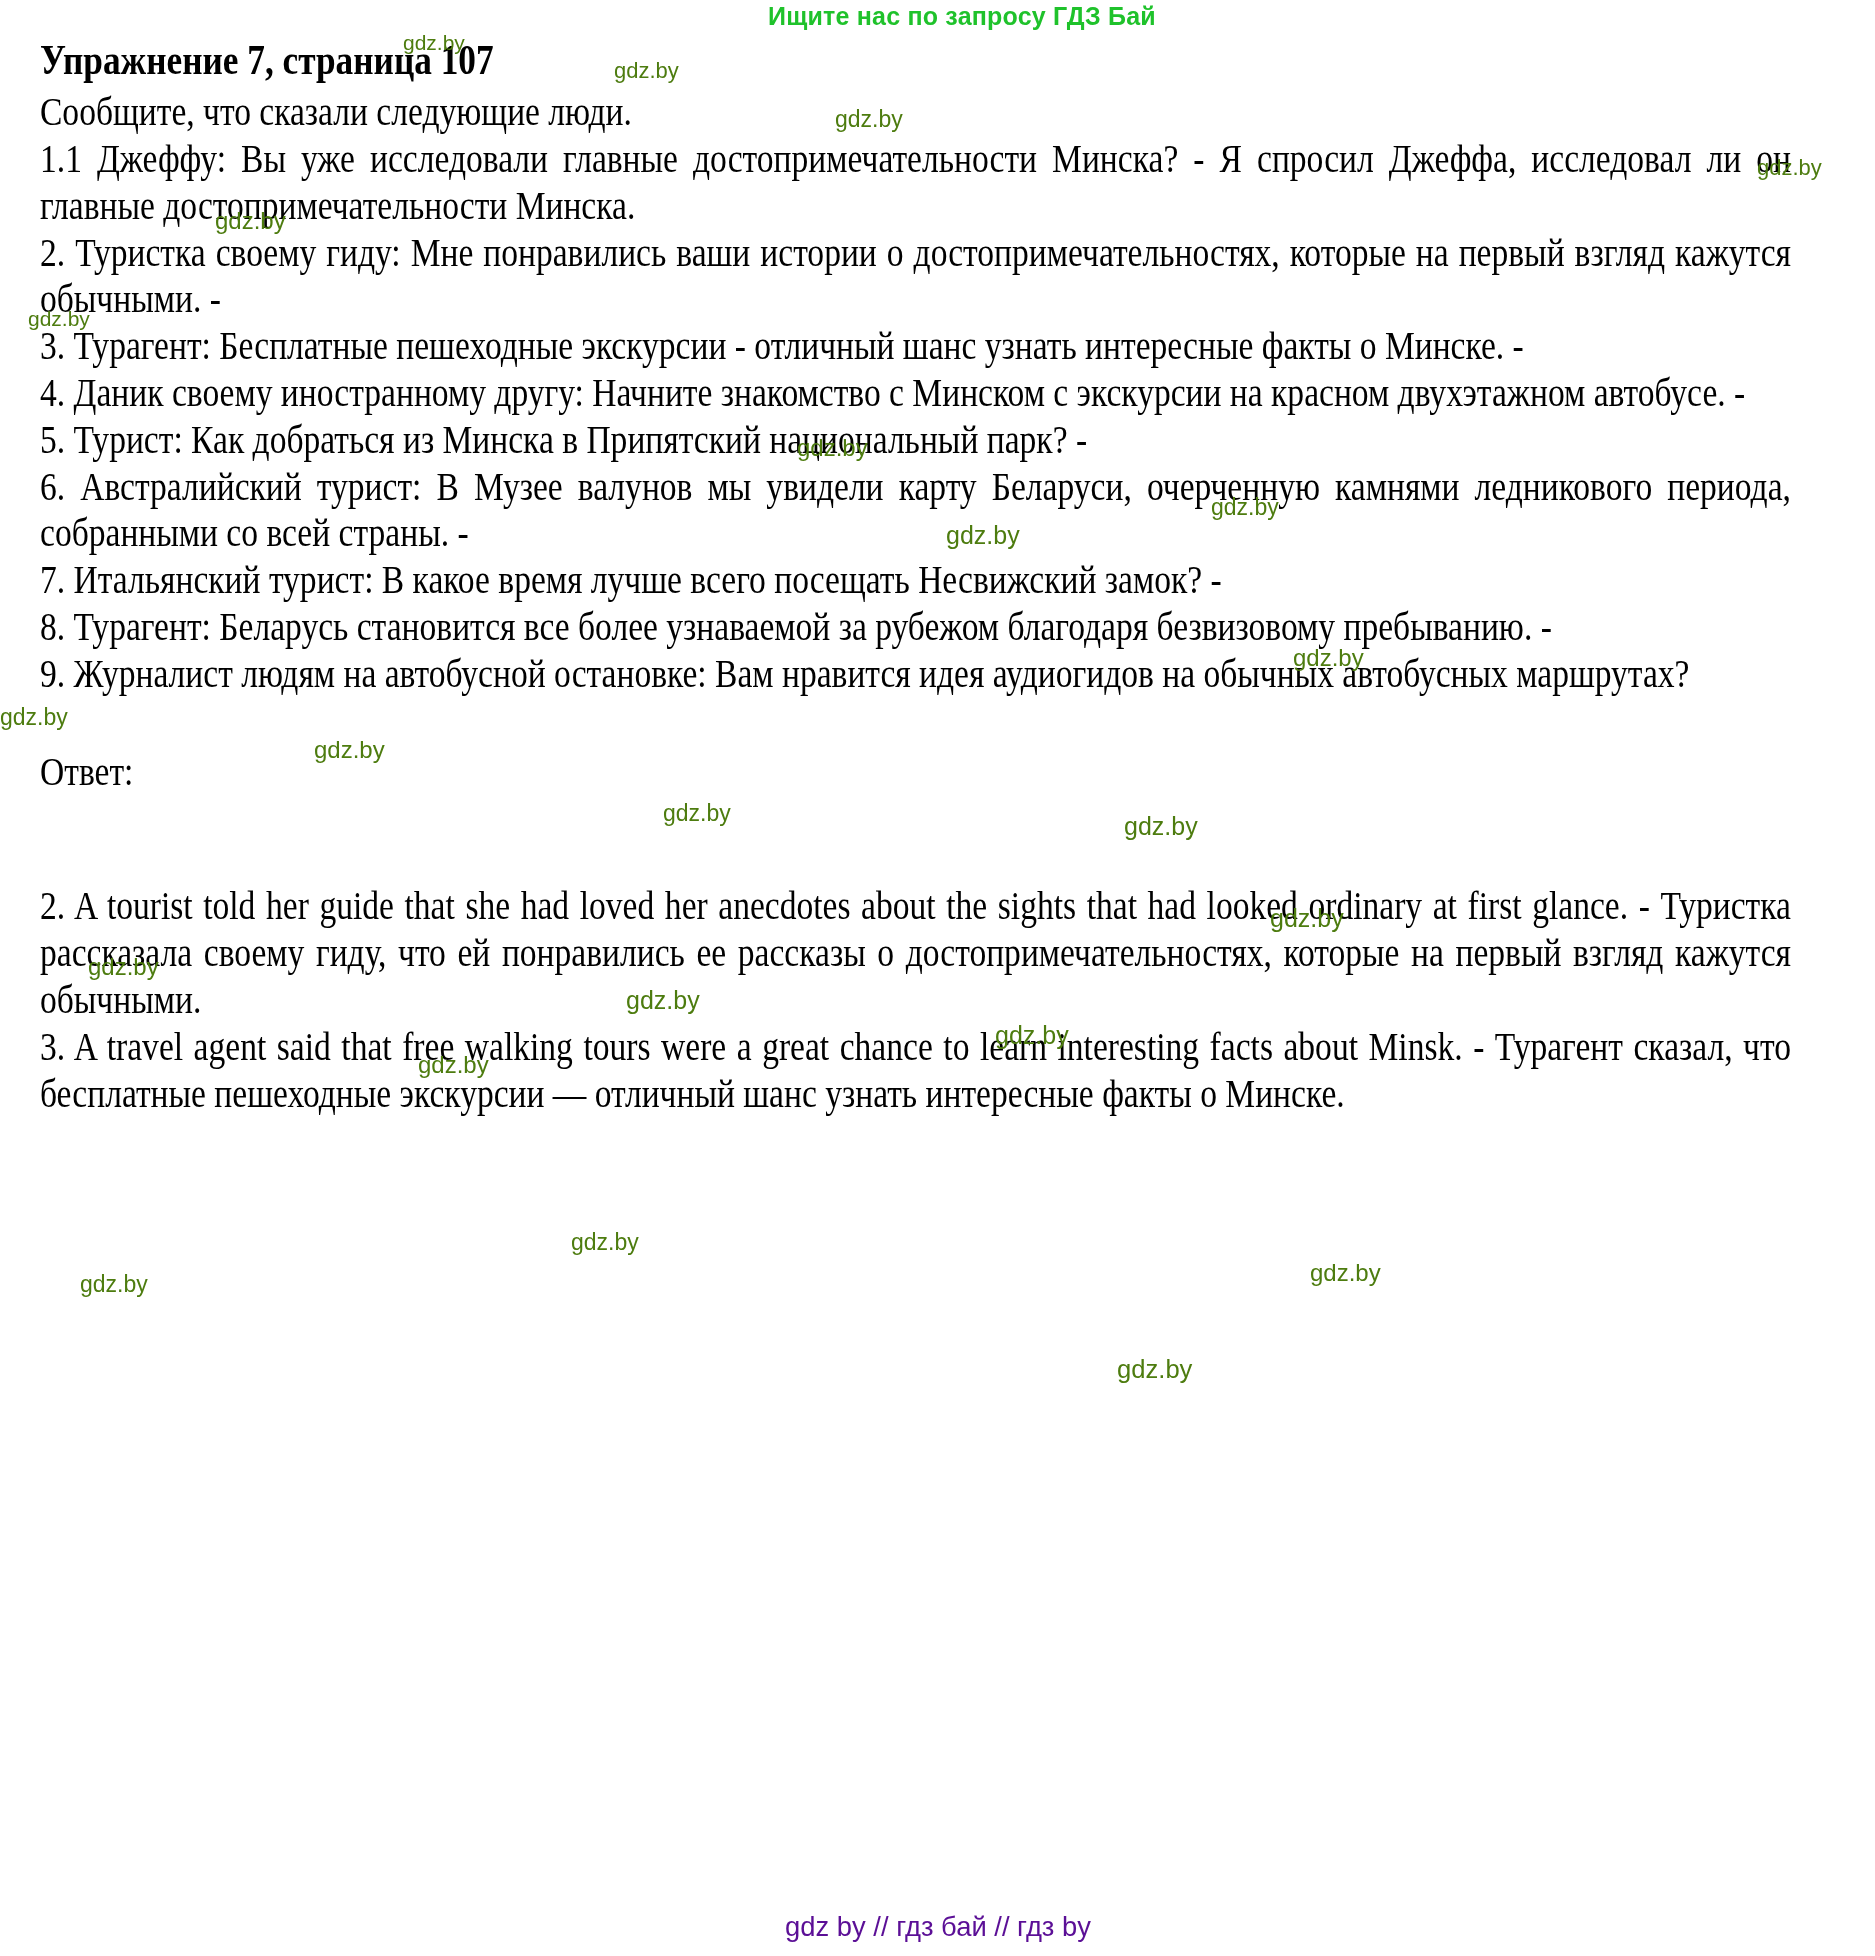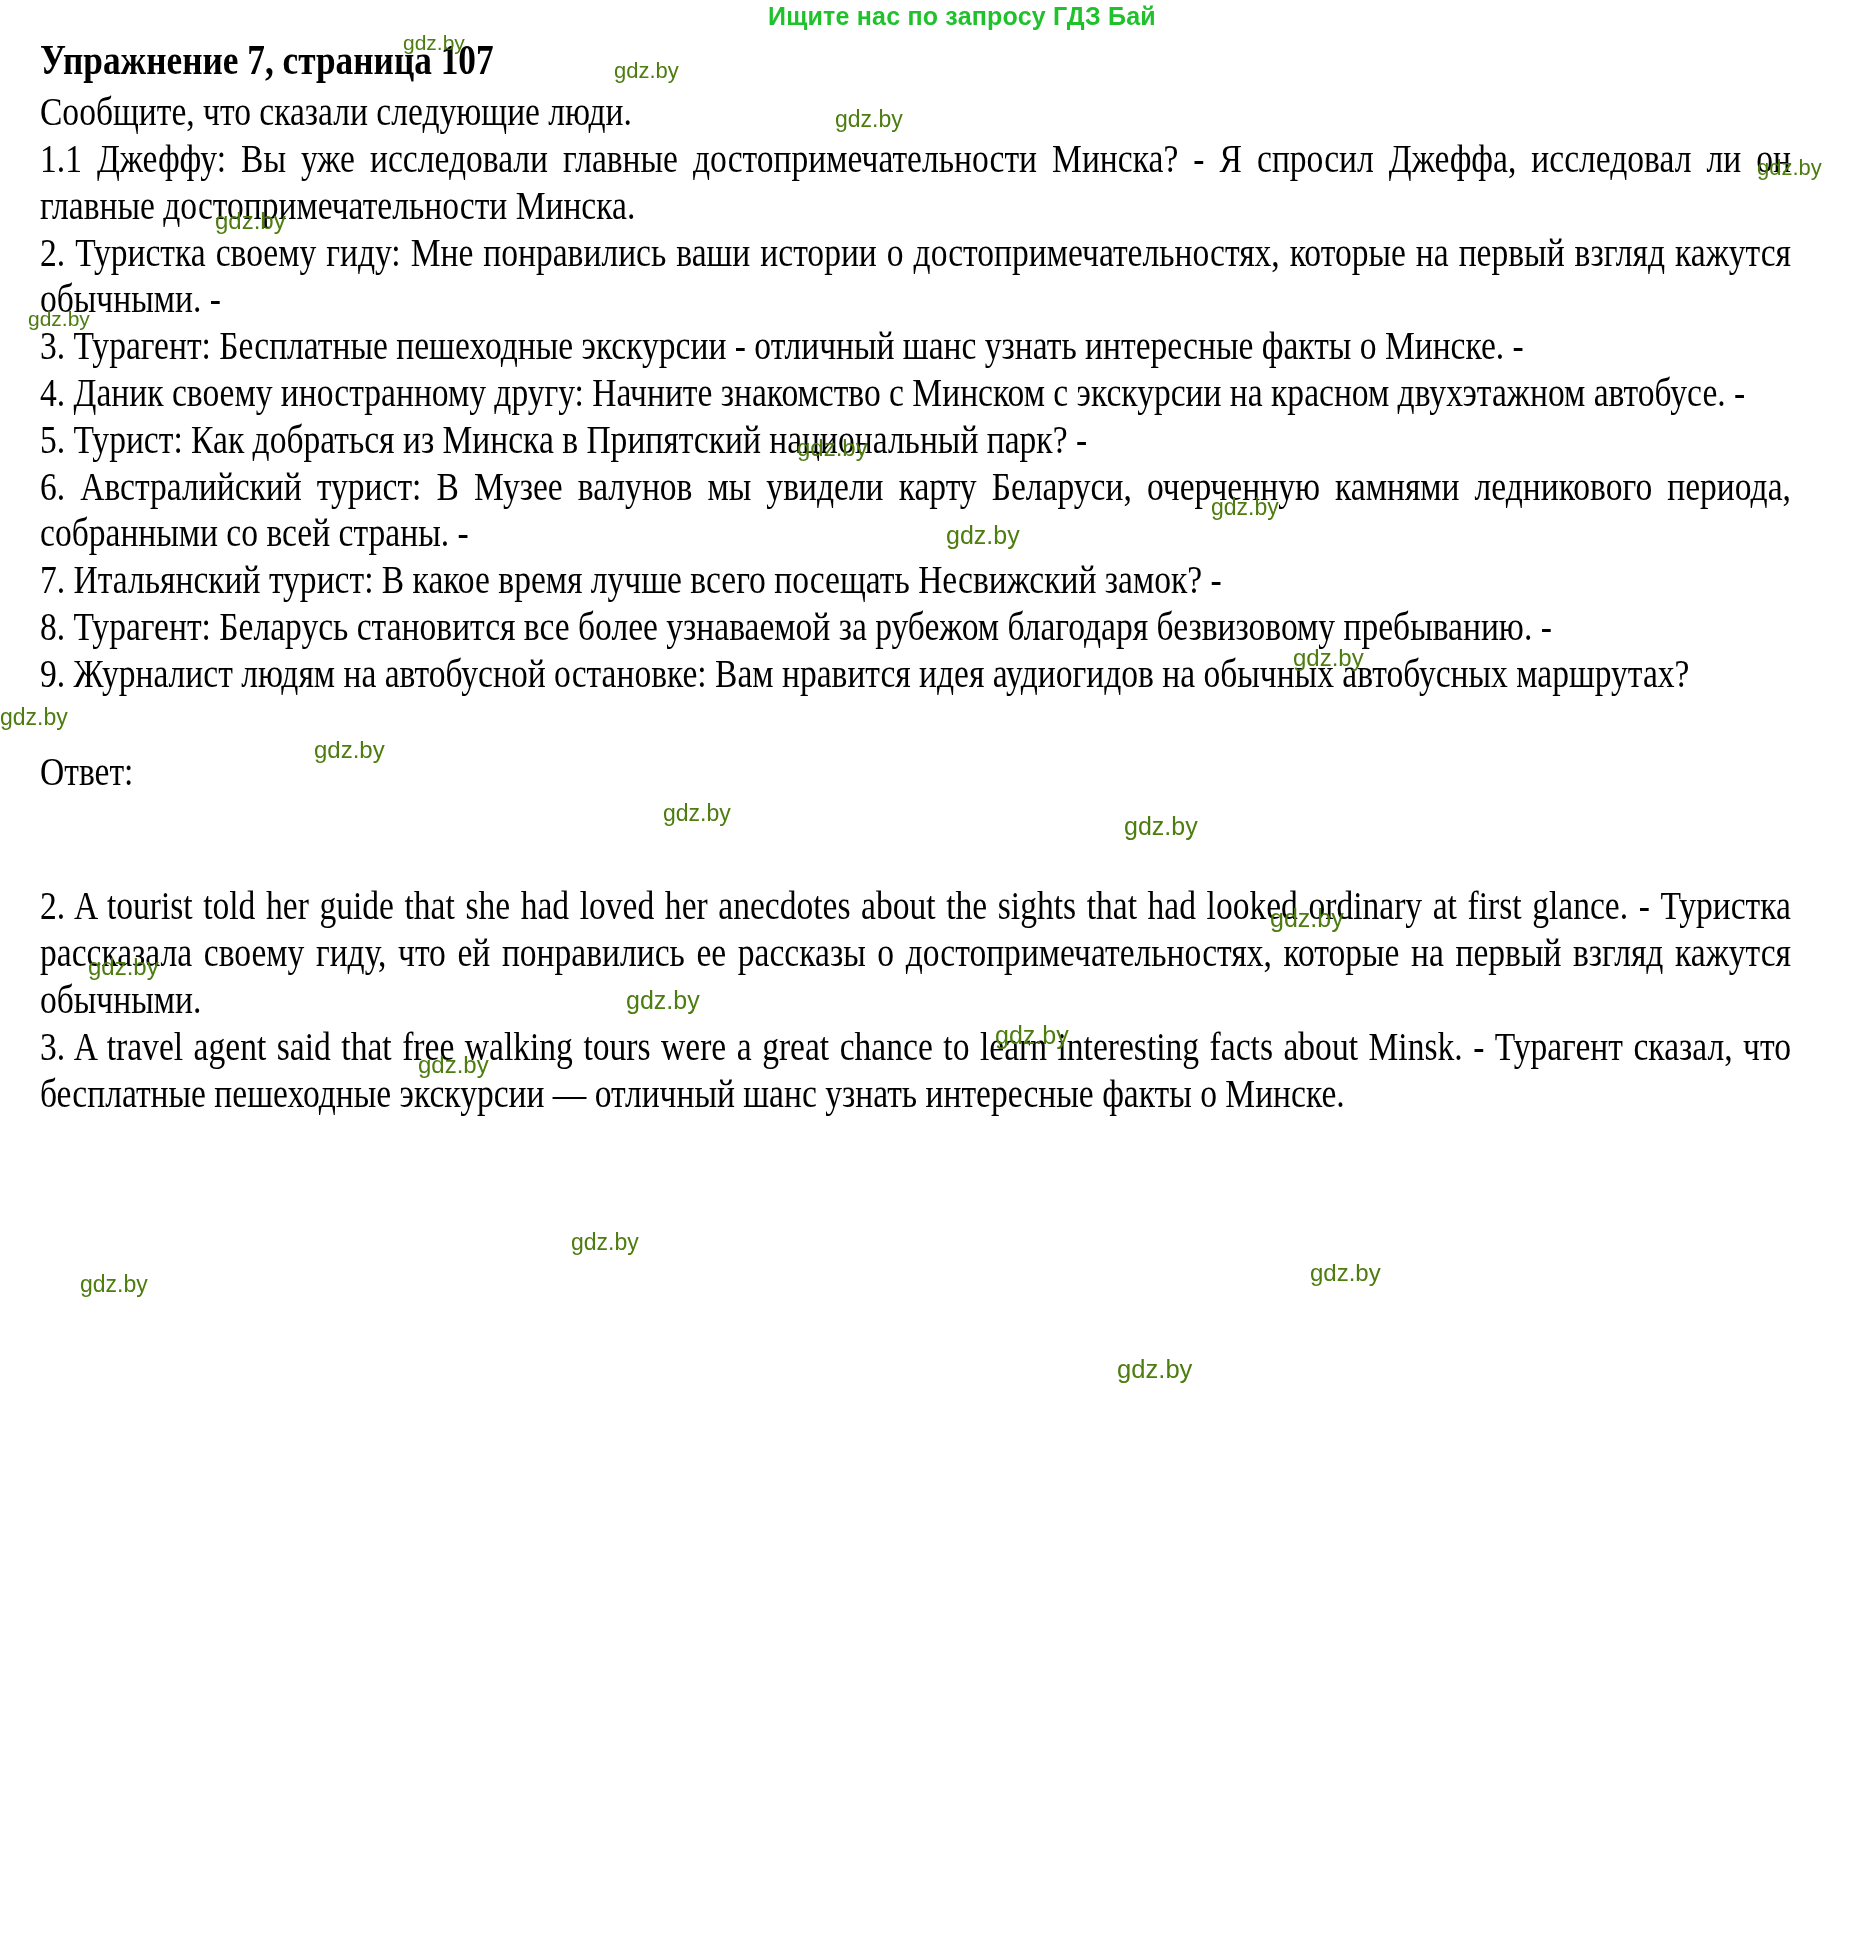--- a/index.html
+++ b/index.html
@@ -132,20 +132,21 @@
 
     <p class="answer-label">Ответ:</p>
 
     <div class="spacer-lg"></div>
 
     <p class="para">2. A tourist told her guide that she had loved her anecdotes about the sights that had looked ordinary at first glance. - Туристка рассказала своему гиду, что ей понравились ее рассказы о достопримечательностях, которые на первый взгляд кажутся обычными.</p>
     <p class="para">3. A travel agent said that free walking tours were a great chance to learn interesting facts about Minsk. - Турагент сказал, что бесплатные пешеходные экскурсии — отличный шанс узнать интересные факты о Минске.</p>
 
   </div>
 
+  <div class="footer" style="color: rgb(91, 15, 150);">gdz by  //  гдз бай  //  гдз by</div>
 
   <div id="watermark-layer">
       <div class="wm" style="left: 403px; top: 31px; font-size: 21px;">gdz.by</div>
       <div class="wm" style="left: 614px; top: 58px; font-size: 22px;">gdz.by</div>
       <div class="wm" style="left: 835px; top: 106px; font-size: 23px;">gdz.by</div>
       <div class="wm" style="left: 1757px; top: 155px; font-size: 22px;">gdz.by</div>
       <div class="wm" style="left: 215px; top: 207px; font-size: 24px;">gdz.by</div>
       <div class="wm" style="left: 28px; top: 307px; font-size: 21px;">gdz.by</div>
       <div class="wm" style="left: 797px; top: 434px; font-size: 24px;">gdz.by</div>
       <div class="wm" style="left: 1211px; top: 494px; font-size: 23px;">gdz.by</div>

